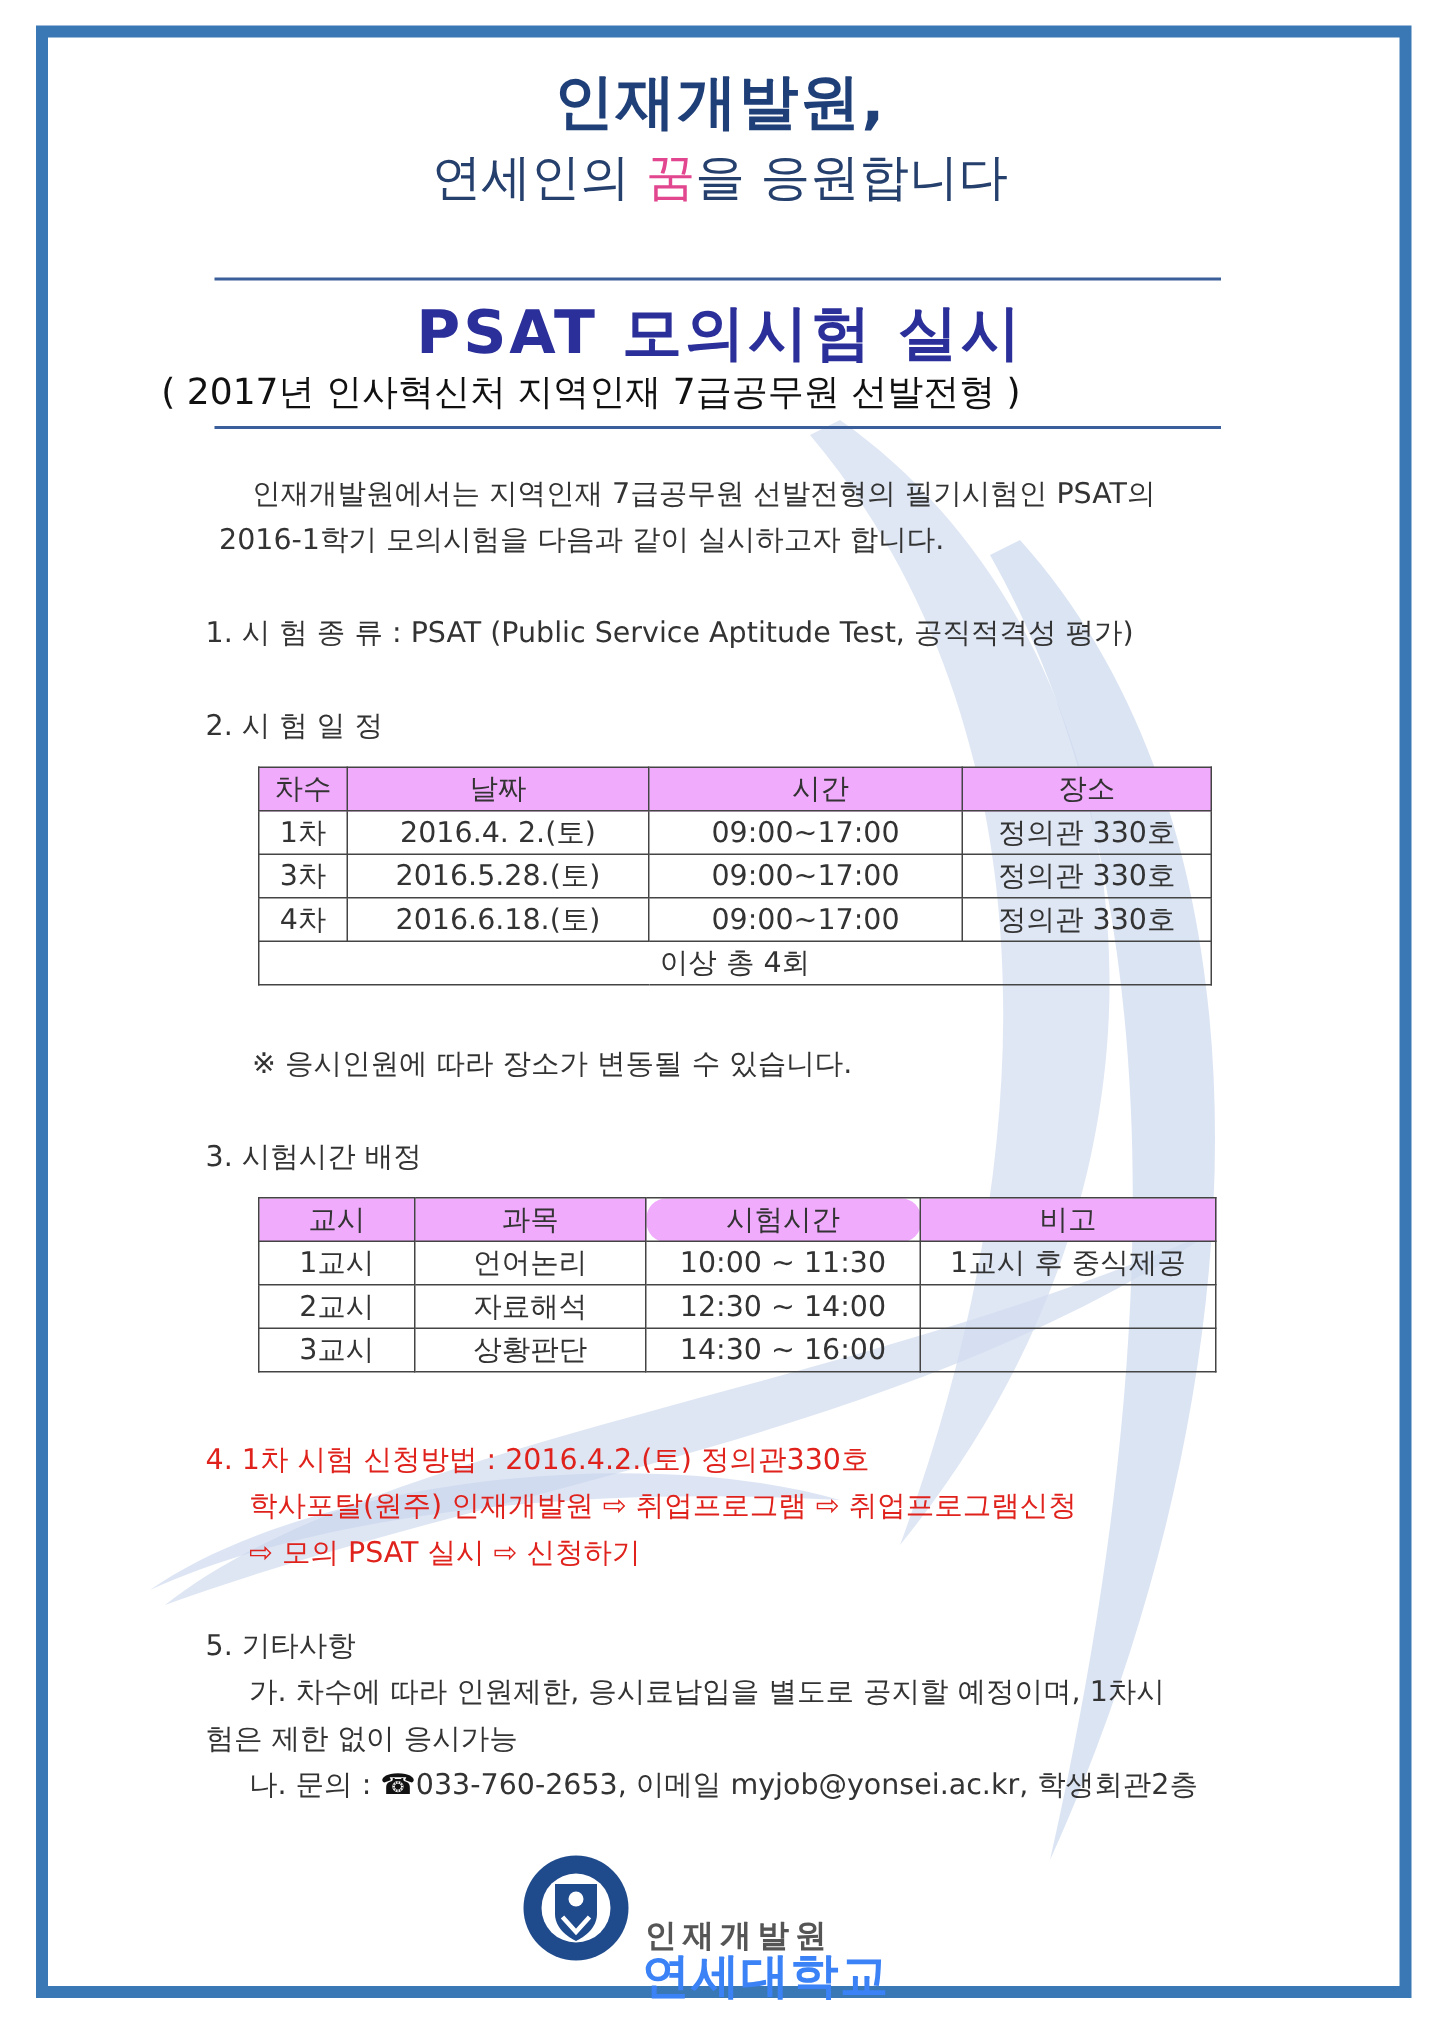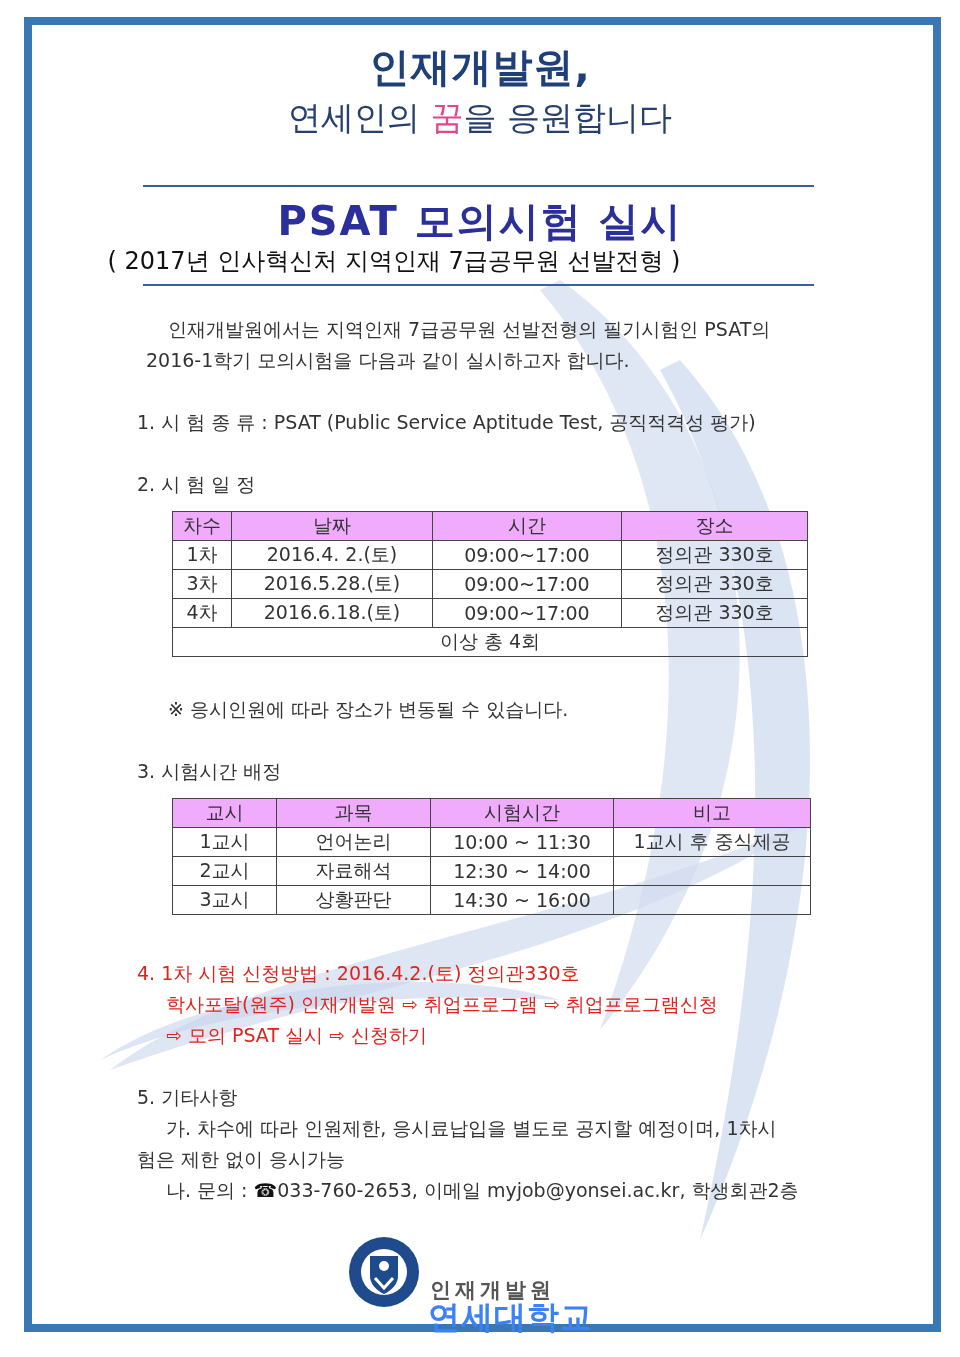--- a/index.html
+++ b/index.html
@@ -61,21 +61,21 @@
 
 <div class="abs body-text" style="left:137px; top:407px;">1. 시 험 종 류 : PSAT (Public Service Aptitude Test, 공직적격성 평가)</div>
 
 <div class="abs body-text" style="left:137px; top:469px;">2. 시 험 일 정</div>
 
 <table class="grid" style="left:172px; top:511px; width:636px;">
   <tbody>
       <tr>
     <th style="width:58px;">차수</th>
     <th style="width:200px;text-align:center;">날짜</th>
-    <th style="width:188px;">시간</th>
+    <th style="width:188px;padding-left:20px;">시간</th>
     <th>장소</th>
   </tr>
   <tr>
     <td>1차</td>
     <td>2016.4. 2.(토)</td>
     <td>09:00~17:00</td>
     <td>정의관 330호</td>
   </tr>
   <tr>
     <td>3차</td>
@@ -97,21 +97,21 @@
 
 <div class="abs body-text" style="left:168px; top:694px;">※ 응시인원에 따라 장소가 변동될 수 있습니다.</div>
 
 <div class="abs body-text" style="left:137px; top:756px;text-align:right;">3. 시험시간 배정</div>
 
 <table class="grid" style="left:172px; top:798px; width:639px;">
   <tbody>
       <tr>
     <th style="width:103px;">교시</th>
     <th style="width:153px;">과목</th>
-    <th style="width:182px;">시험시간</th>
+    <th style="width:182px;border-radius:13px;">시험시간</th>
     <th>비고</th>
   </tr>
   <tr>
     <td>1교시</td>
     <td>언어논리</td>
     <td>10:00 ~ 11:30</td>
     <td>1교시 후 중식제공</td>
   </tr>
   <tr>
     <td>2교시</td>

